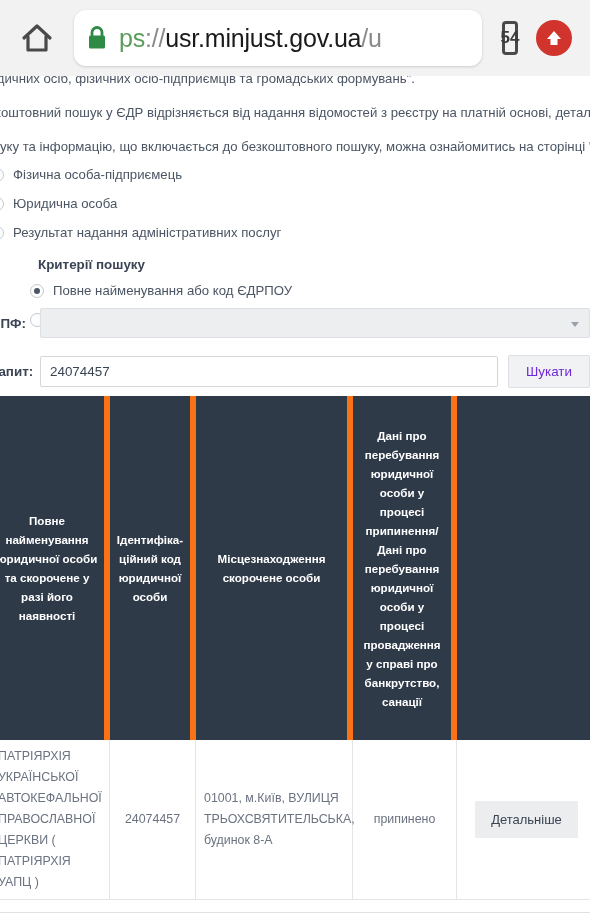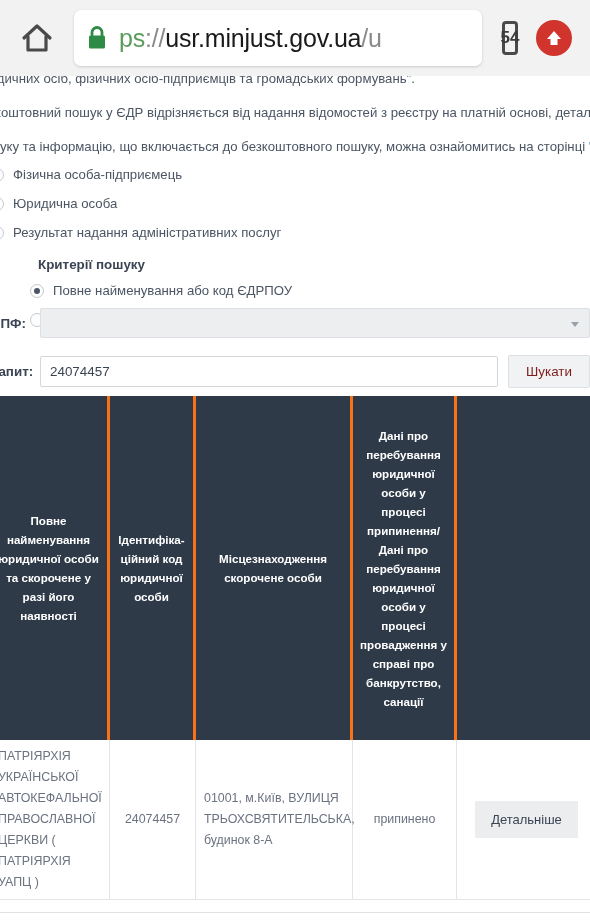--- a/index.html
+++ b/index.html
@@ -35,21 +35,21 @@
     display: flex;
     align-items: center;
     justify-content: center;
     flex: 0 0 auto;
   }
   .urlbar {
     flex: 1 1 auto;
     height: 56px;
     margin: 0 8px 0 14px;
     background: #ffffff;
-    border-radius: 7px;
+    border-radius: 12px;
     box-shadow: 0 1px 3px rgba(0,0,0,0.16);
     display: flex;
     align-items: center;
     padding: 0 12px;
     box-sizing: border-box;
     overflow: hidden;
   }
   .lock-icon {
     flex: 0 0 auto;
     margin-right: 11px;
@@ -224,21 +224,21 @@
   }
   .search-btn {
     flex: 0 0 auto;
     width: 82px;
     height: 33px;
     margin-left: 10px;
     background: #f1f2f3;
     border: 1px solid #dcdfe3;
     border-radius: 2px;
     font-size: 13.4px;
-    color: #7f1d1d;
+    color: #6d28d9;
     font-family: "Liberation Sans", sans-serif;
     cursor: pointer;
   }
 
   
   .results {
     position: absolute;
     left: -10px;
     top: 396px;
     width: 606px;
@@ -252,21 +252,21 @@
     color: #ffffff;
     font-size: 11.6px;
     font-weight: bold;
     line-height: 19px;
     text-align: center;
     display: flex;
     align-items: center;
     justify-content: center;
     padding: 4px 6px;
     box-sizing: border-box;
-    border-right: 3px solid #f97316;
+    border-right: 6px solid #f97316;
   }
   .th:last-child { border-right: none; }
 
   .tbody-row {
     display: flex;
     min-height: 143px;
     background: #ffffff;
     border-bottom: 1px solid #e3e5e8;
   }
   .td {

